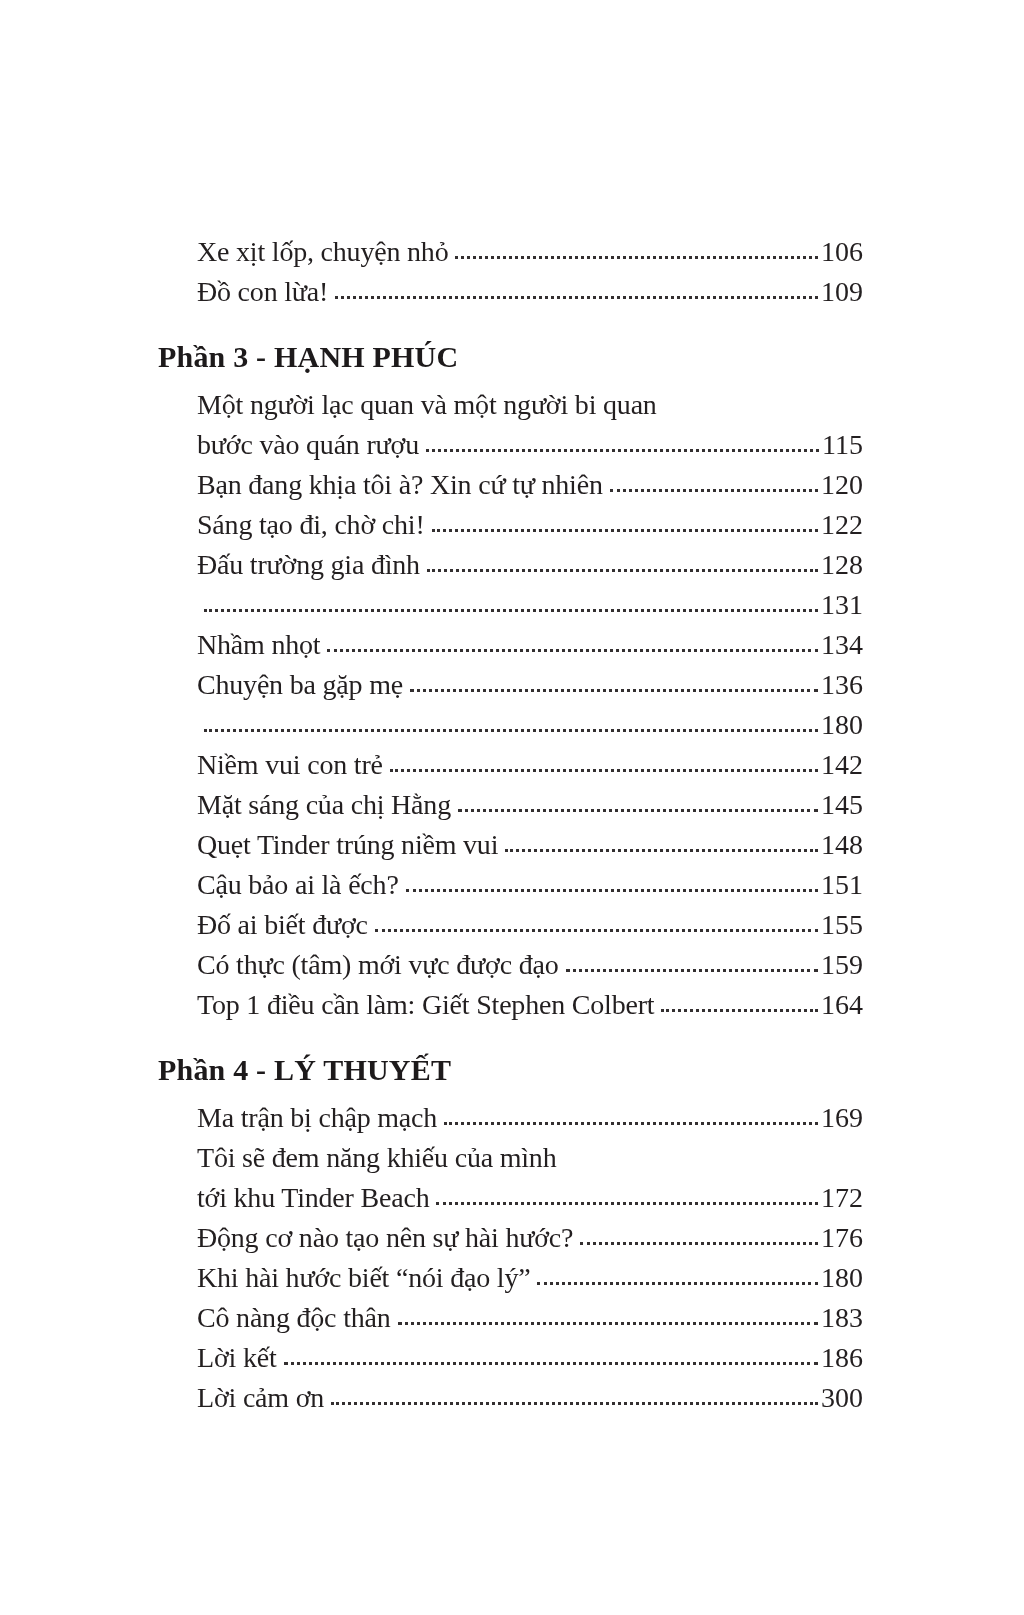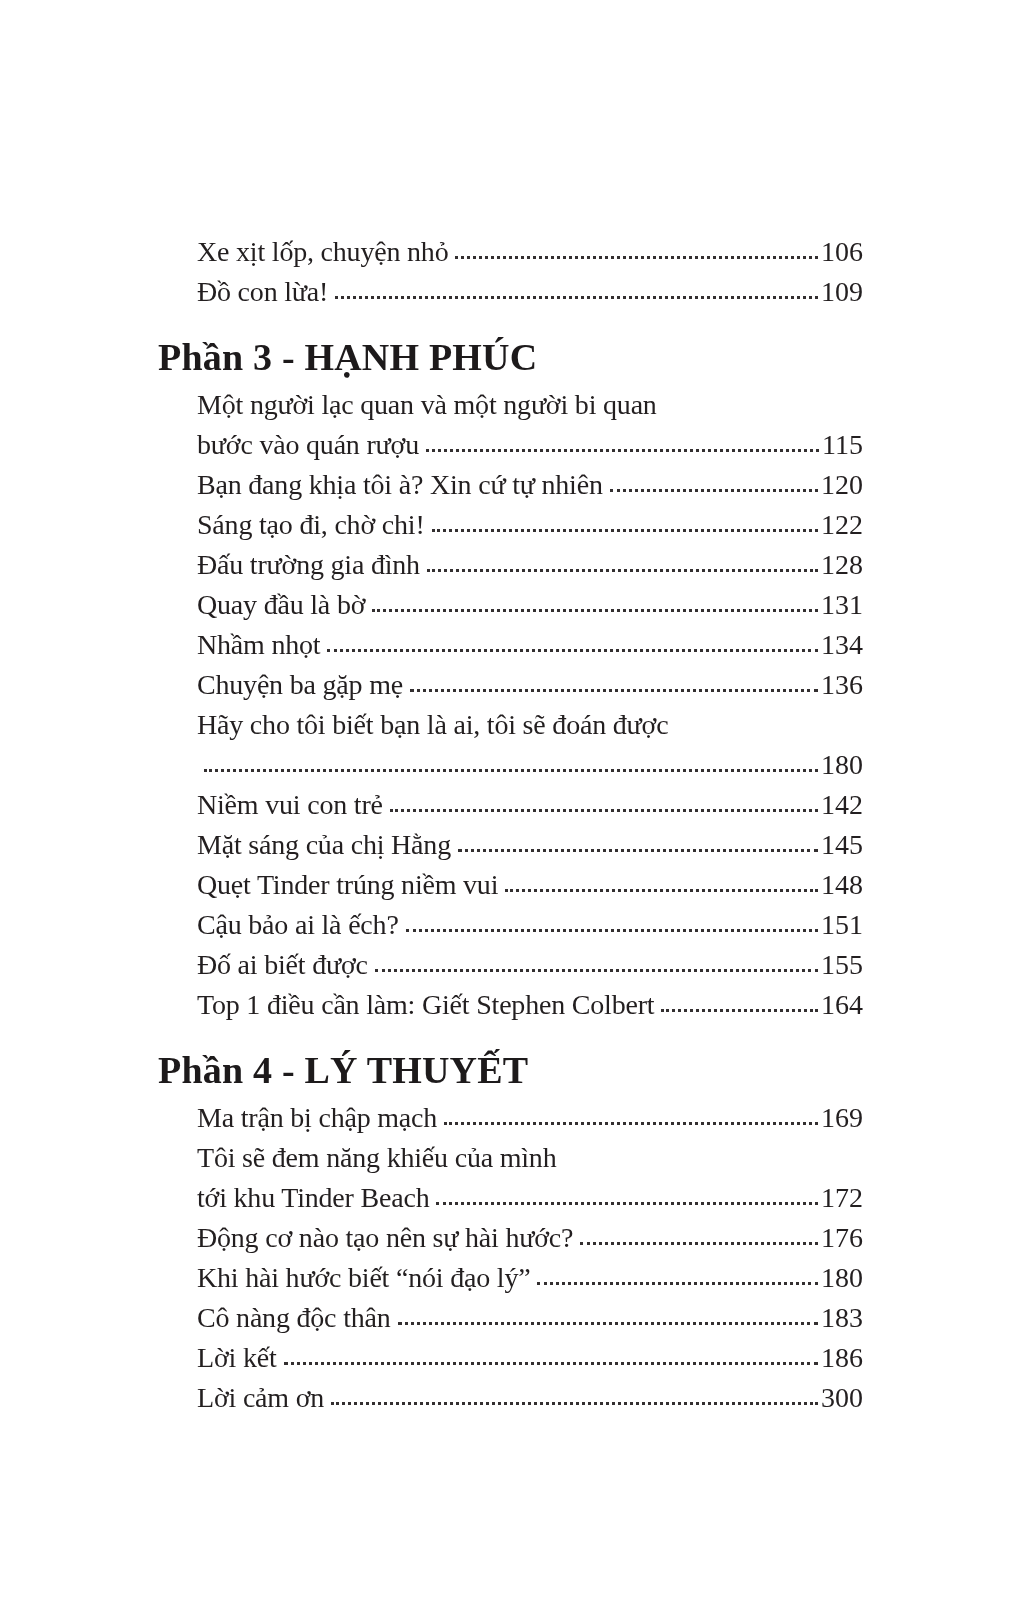--- a/index.html
+++ b/index.html
@@ -15,21 +15,21 @@
     width: 1024px;
     height: 1615px;
     position: relative;
     margin-left: 20px;
   }
   .toc {
     padding: 232px 181px 0 138px;
   }
   .toc-section { margin: 0; }
   .section-heading {
-    font-size: 38px;
+    font-size: 30px;
     font-weight: bold;
     line-height: 40px;
     margin: 25px 0 8px 0;
     letter-spacing: 0.2px;
     color: #1d1a1b;
   }
   .entry-list { margin-left: 39px; }
   .toc-row {
     display: flex;
     align-items: baseline;
@@ -91,38 +91,34 @@
             <span class="toc-title">Sáng tạo đi, chờ chi!</span>
             <span class="leader"></span>
             <span class="toc-page">122</span>
           </div>
           <div class="toc-row">
             <span class="toc-title">Đấu trường gia đình</span>
             <span class="leader"></span>
             <span class="toc-page">128</span>
           </div>
           <div class="toc-row">
-            <span class="toc-title">Quay đầu là bờ</span>
             <span class="leader"></span>
             <span class="toc-page">131</span>
           </div>
           <div class="toc-row">
             <span class="toc-title">Nhầm nhọt</span>
             <span class="leader"></span>
             <span class="toc-page">134</span>
           </div>
           <div class="toc-row">
             <span class="toc-title">Chuyện ba gặp mẹ</span>
             <span class="leader"></span>
             <span class="toc-page">136</span>
           </div>
           <div class="toc-row">
-            <span class="toc-title">Hãy cho tôi biết bạn là ai, tôi sẽ đoán được</span>
-          </div>
-          <div class="toc-row">
             <span class="leader"></span>
             <span class="toc-page">180</span>
           </div>
           <div class="toc-row">
             <span class="toc-title">Niềm vui con trẻ</span>
             <span class="leader"></span>
             <span class="toc-page">142</span>
           </div>
           <div class="toc-row">
             <span class="toc-title">Mặt sáng của chị Hằng</span>
@@ -136,20 +132,25 @@
           </div>
           <div class="toc-row">
             <span class="toc-title">Cậu bảo ai là ếch?</span>
             <span class="leader"></span>
             <span class="toc-page">151</span>
           </div>
           <div class="toc-row">
             <span class="toc-title">Đố ai biết được</span>
             <span class="leader"></span>
             <span class="toc-page">155</span>
+          </div>
+          <div class="toc-row">
+            <span class="toc-title">Có thực (tâm) mới vực được đạo</span>
+            <span class="leader"></span>
+            <span class="toc-page">159</span>
           </div>
           <div class="toc-row">
             <span class="toc-title">Top 1 điều cần làm: Giết Stephen Colbert</span>
             <span class="leader"></span>
             <span class="toc-page">164</span>
           </div>
         </div>
   </section>
 
   <section class="toc-section">

